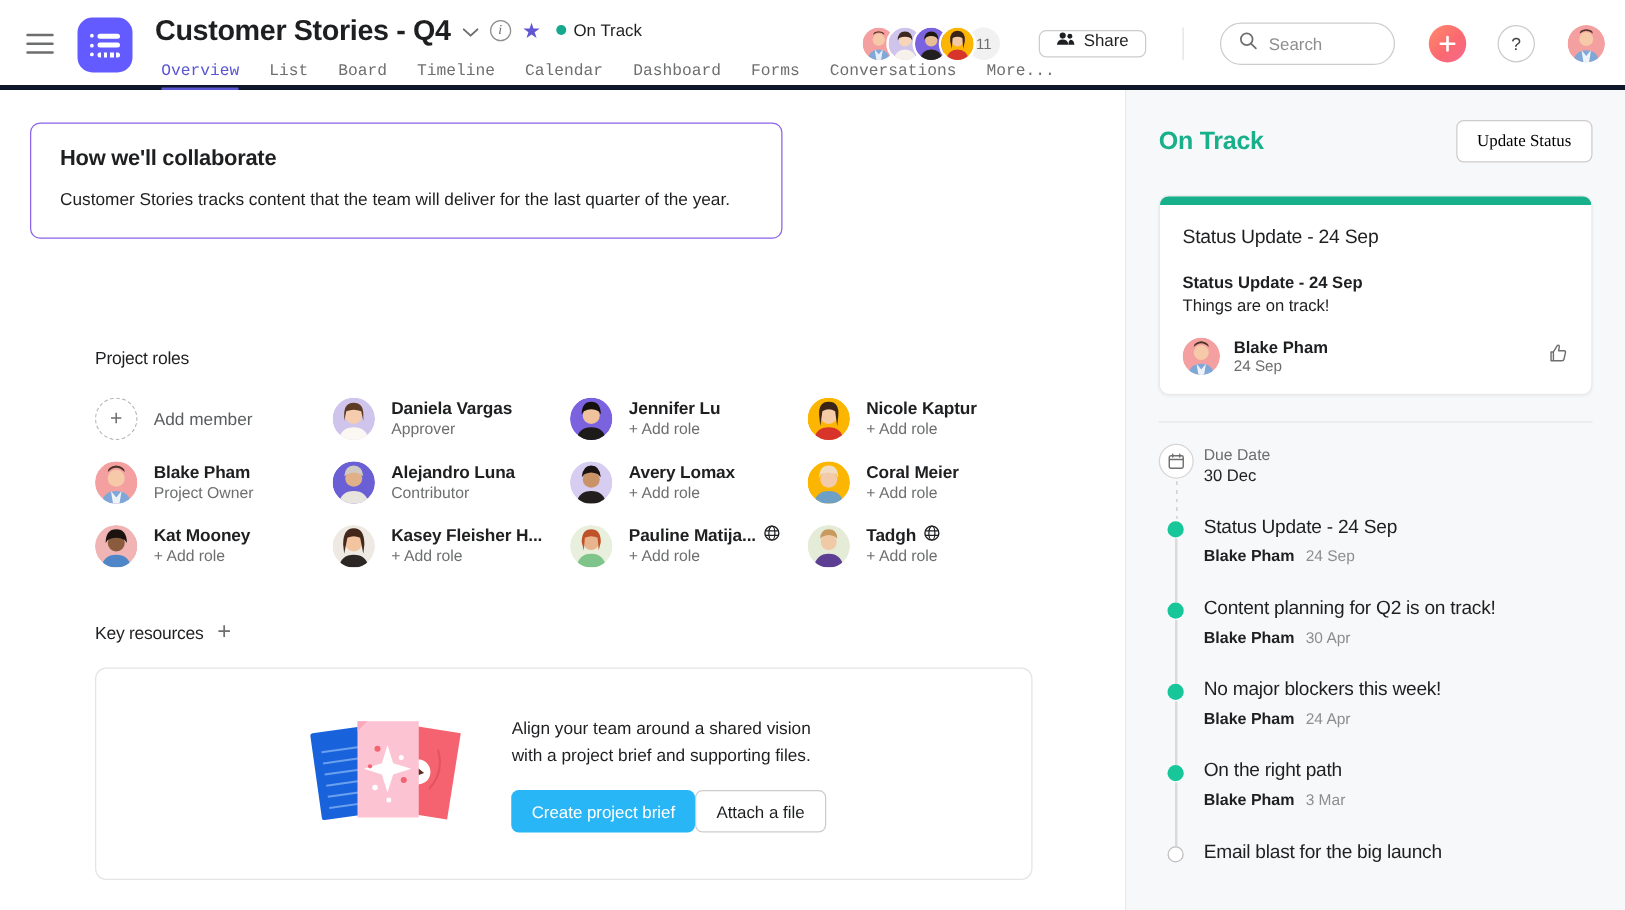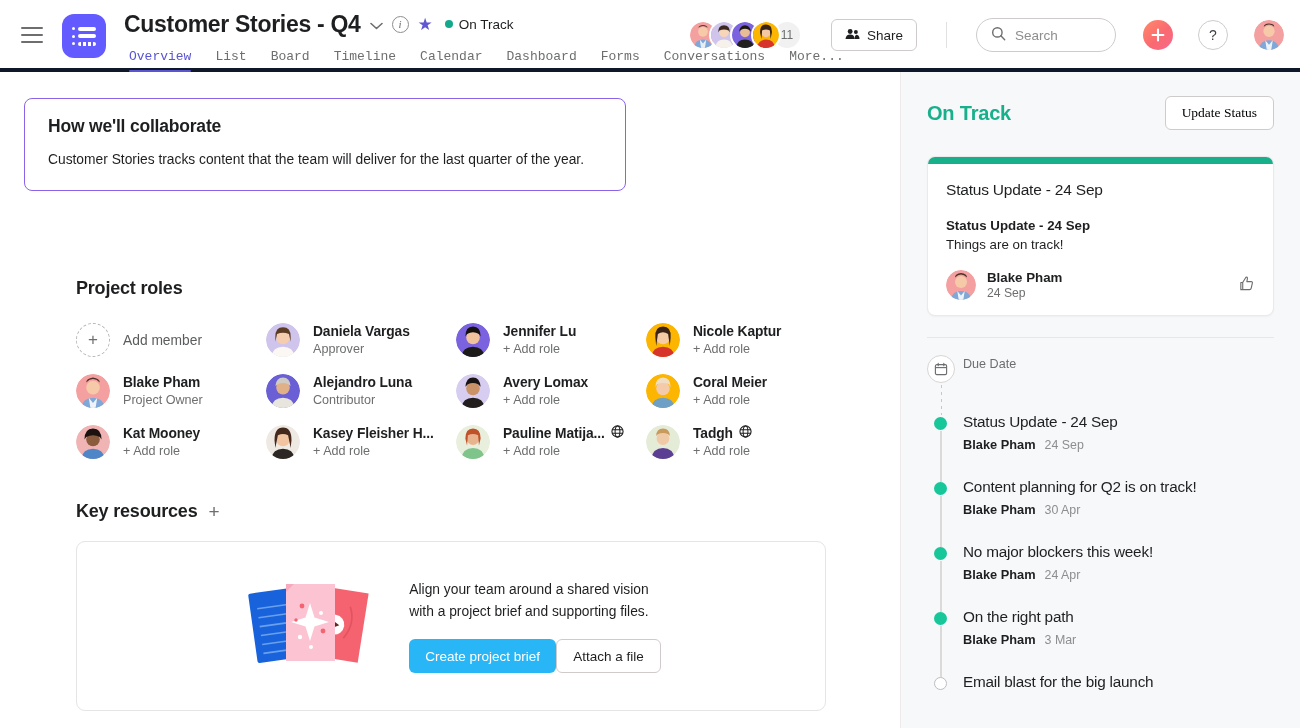--- a/index.html
+++ b/index.html
@@ -78,22 +78,22 @@
   .avstack { display: flex; align-items: center; }
   .avstack .av { margin-right: -9px; border: 2px solid #fff; }
   .avstack .more {
     width: 30px; height: 30px; border-radius: 50%; background: #f1f1f1;
     border: 2px solid #fff;
     display:flex; align-items:center; justify-content:center;
     font-size: 12px; color: #6d6e6f; margin-right: 0;
   }
 
   .share-btn {
-    display: flex; align-items: center; gap: 7px;
-    height: 32px; padding: 0 13px; margin-left: 16px;
+    display: flex; gap: 7px;
+    height: 22px; padding: 0 13px; margin-left: 16px;
     border: 1px solid #cfcbcb; border-radius: 6px; background: #fff;
     font-size: 13.5px; color: #1e1f21; cursor: pointer;
   }
   .divider-v { width: 1px; height: 26px; background: #e3e0e0; margin: 0 16px; }
   .searchbox {
     display:flex; align-items:center; gap: 9px;
     width: 140px; height: 34px; padding: 0 14px;
     border: 1px solid #cfcbcb; border-radius: 18px; background:#fff;
     cursor: text;
   }
@@ -125,21 +125,21 @@
   
   .callout {
     margin: 0 0 0 24px; width: 602px;
     border: 1.6px solid #8b63e9; border-radius: 8px;
     padding: 17px 23px 20px 23px;
   }
   .callout h2 { font-size: 17.5px; font-weight: 600; letter-spacing: -0.2px; margin-bottom: 13px; }
   .callout p { font-size: 13.8px; color: #1e1f21; line-height: 1.45; }
 
   
-  .section-title { font-size: 18px; font-weight: 700; letter-spacing: -0.2px; }
+  .section-title { font-size: 14px; font-weight: 400; letter-spacing: -0.2px; }
   .roles-wrap { margin: 87px 0 0 76px; }
   .roles-grid {
     margin-top: 24px;
     display: grid; grid-template-columns: 190px 190px 190px 190px;
     row-gap: 17px;
   }
   .role {
     display: flex; align-items: center; gap: 13px; cursor: pointer;
   }
   .role-txt { min-width: 0; }
@@ -699,20 +699,21 @@
 
       <div class="tl-item tl-due">
         <span class="tl-cal">
           <svg width="14" height="14" viewBox="0 0 16 16">
               <rect x="1.6" y="3" width="12.8" height="11.4" rx="1.6" stroke="#6d6e6f" stroke-width="1.3" fill="none"></rect>
               <path d="M1.6 6.4 H14.4" stroke="#6d6e6f" stroke-width="1.3"></path>
               <path d="M4.8 1.6 V4.2 M11.2 1.6 V4.2" stroke="#6d6e6f" stroke-width="1.3" stroke-linecap="round"></path>
             </svg>
         </span>
         <div class="tl-due-lbl">Due Date</div>
+        <div class="tl-due-val">30 Dec</div>
         <span class="tl-line-dash"></span>
       </div>
 
       <div class="tl-item tl-entry">
         <span class="bullet"></span>
         <span class="line"></span>
         <div class="tl-title">Status Update - 24 Sep</div>
         <div class="tl-meta">
           <span class="tl-author">Blake Pham</span>
           <span class="tl-date">24 Sep</span>

